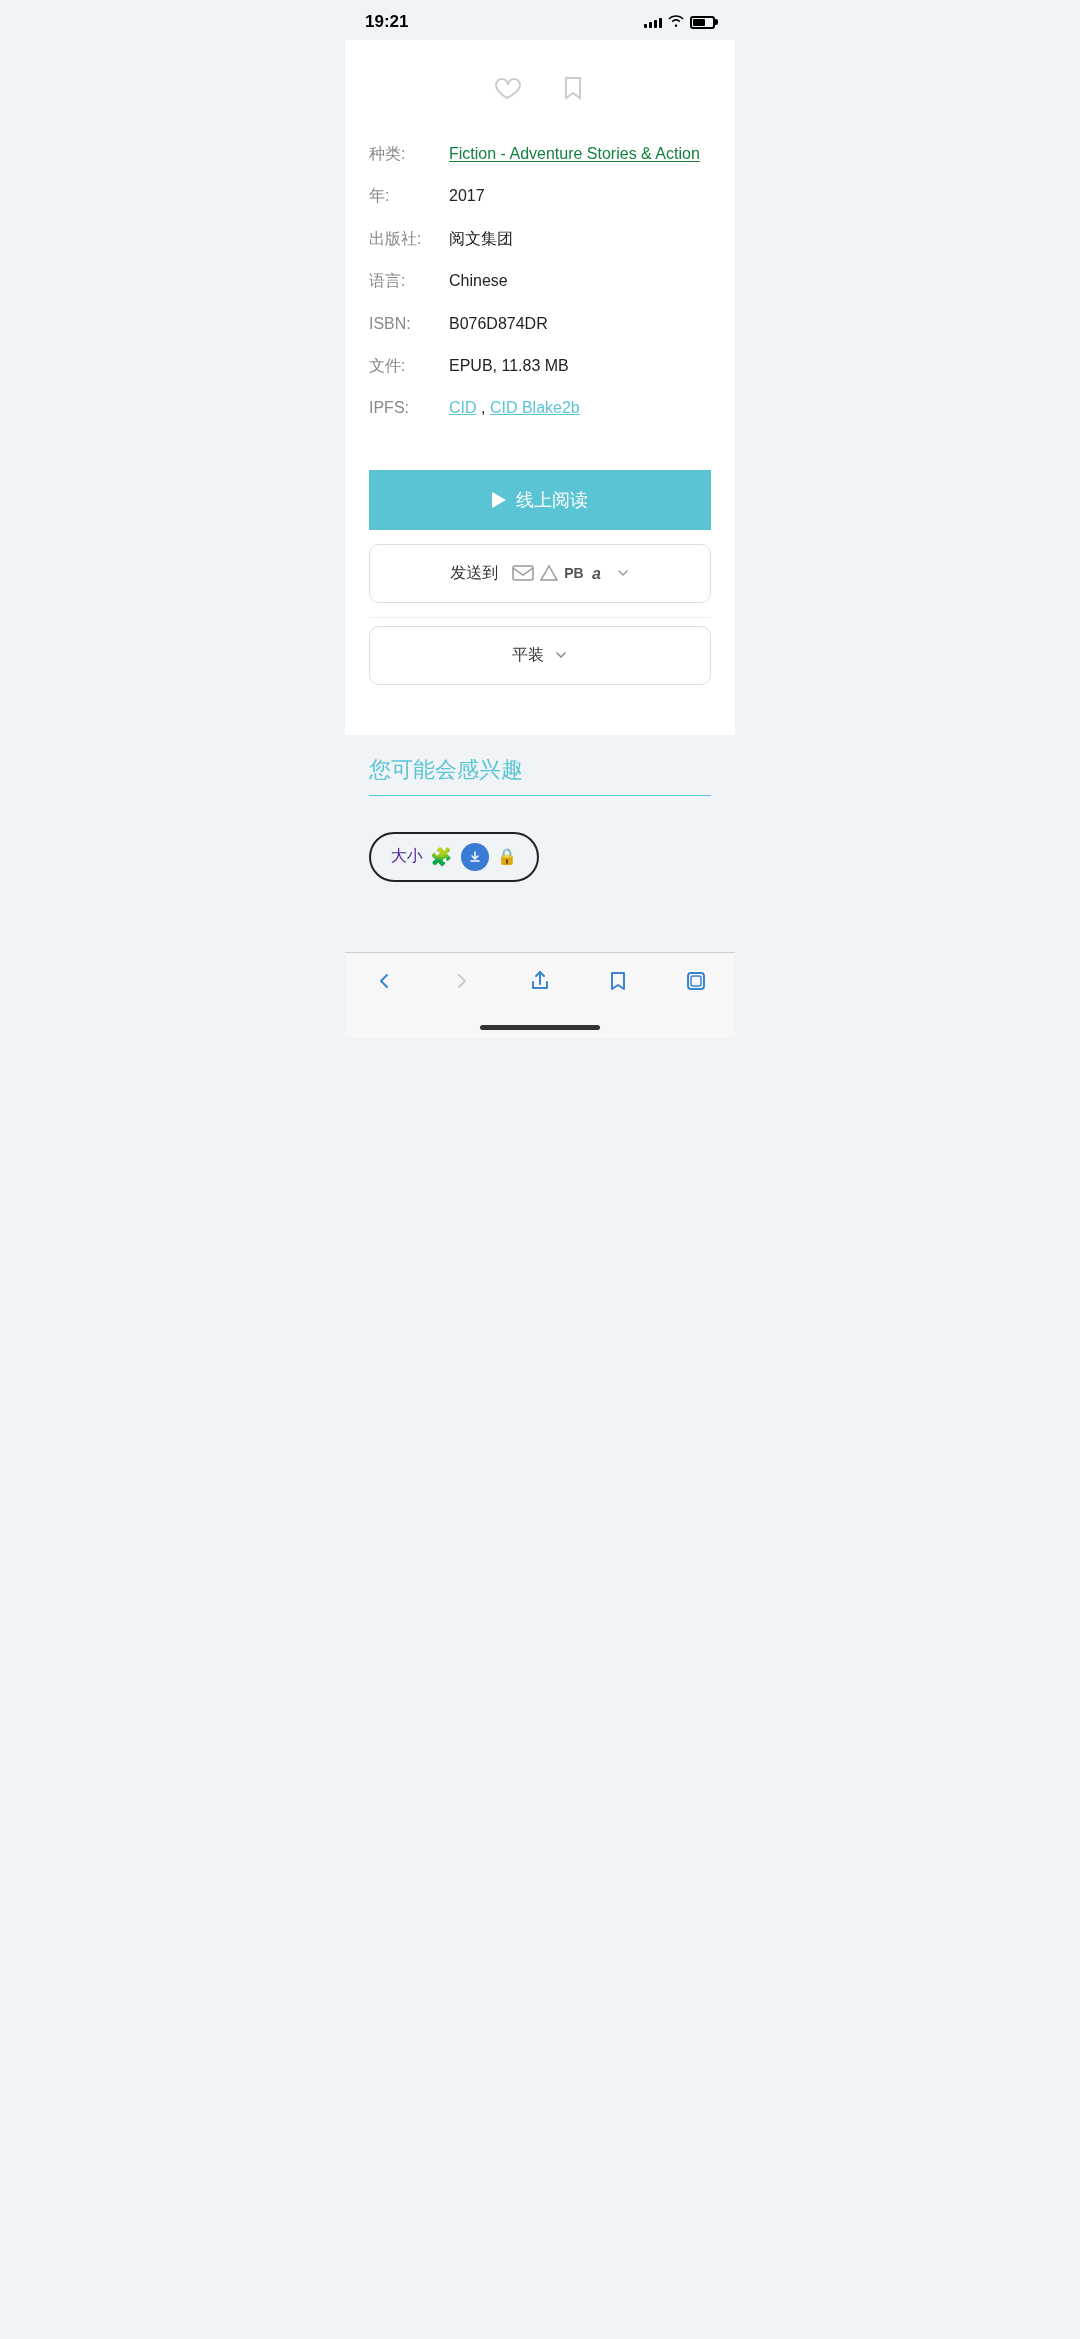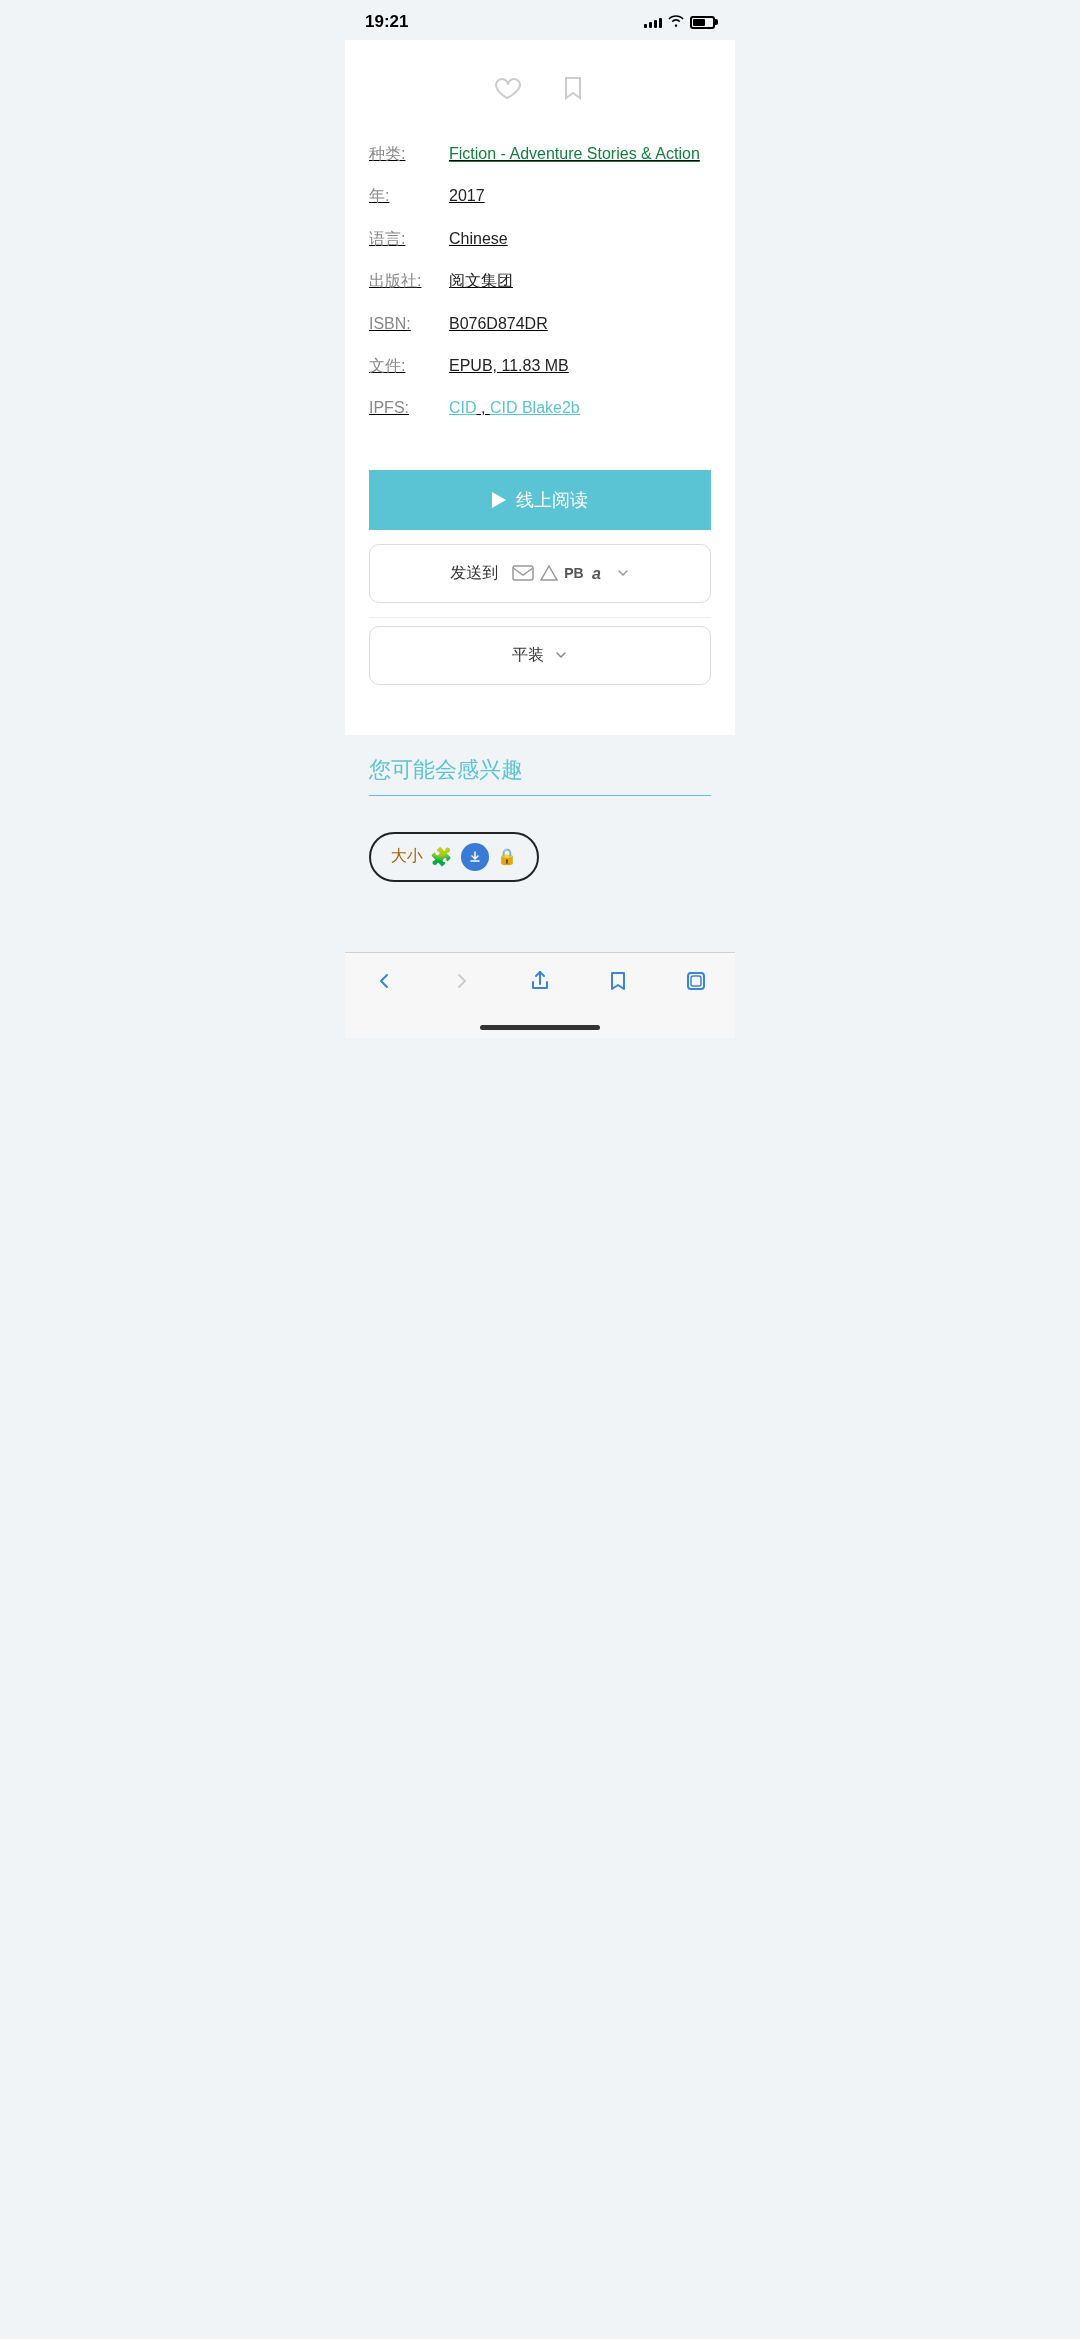--- a/index.html
+++ b/index.html
@@ -98,21 +98,20 @@
     .heart-icon, .bookmark-icon {
       width: 28px;
       height: 28px;
     }
 
     
     .metadata-table {
       width: 100%;
       border-collapse: collapse;
       margin-bottom: 16px;
-      text-decoration: underline;
     }
     .metadata-table tr {
       border-bottom: none;
     }
     .metadata-table td {
       padding: 10px 0;
       vertical-align: top;
       font-size: 16px;
       line-height: 1.4;
     }
@@ -262,21 +261,21 @@
       height: 50px;
       border: 2.5px solid #222;
       border-radius: 30px;
       display: flex;
       align-items: center;
       justify-content: center;
       gap: 8px;
     }
     .oval-label {
       font-size: 16px;
-      color: #a16207;
+      color: #4c1d95;
       font-weight: 500;
     }
     .puzzle-icon {
       font-size: 18px;
     }
     .download-circle {
       width: 28px;
       height: 28px;
       background: #3a7bd5;
       border-radius: 50%;
@@ -384,26 +383,26 @@
       <td class="meta-label">种类:</td>
       <td class="meta-value">
         <a href="#" class="meta-link">Fiction - Adventure Stories &amp; Action</a>
       </td>
     </tr>
     <tr>
       <td class="meta-label">年:</td>
       <td class="meta-value">2017</td>
     </tr>
     <tr>
+      <td class="meta-label">出版社:</td>
+      <td class="meta-value">阅文集团</td>
+    </tr>
+    <tr>
       <td class="meta-label">语言:</td>
       <td class="meta-value">Chinese</td>
-    </tr>
-    <tr>
-      <td class="meta-label">出版社:</td>
-      <td class="meta-value">阅文集团</td>
     </tr>
     <tr>
       <td class="meta-label">ISBN:</td>
       <td class="meta-value">B076D874DR</td>
     </tr>
     <tr>
       <td class="meta-label">文件:</td>
       <td class="meta-value">EPUB, 11.83 MB</td>
     </tr>
     <tr>

